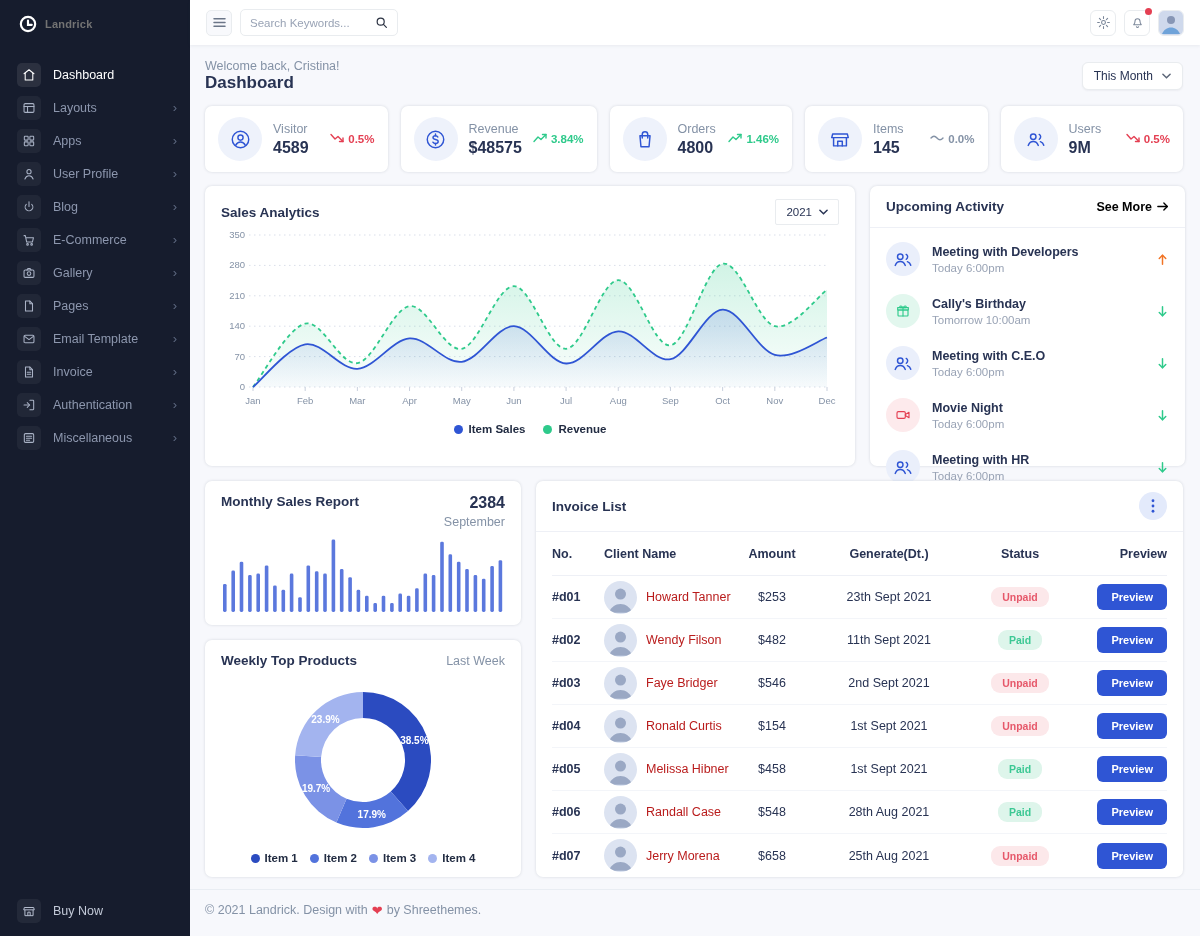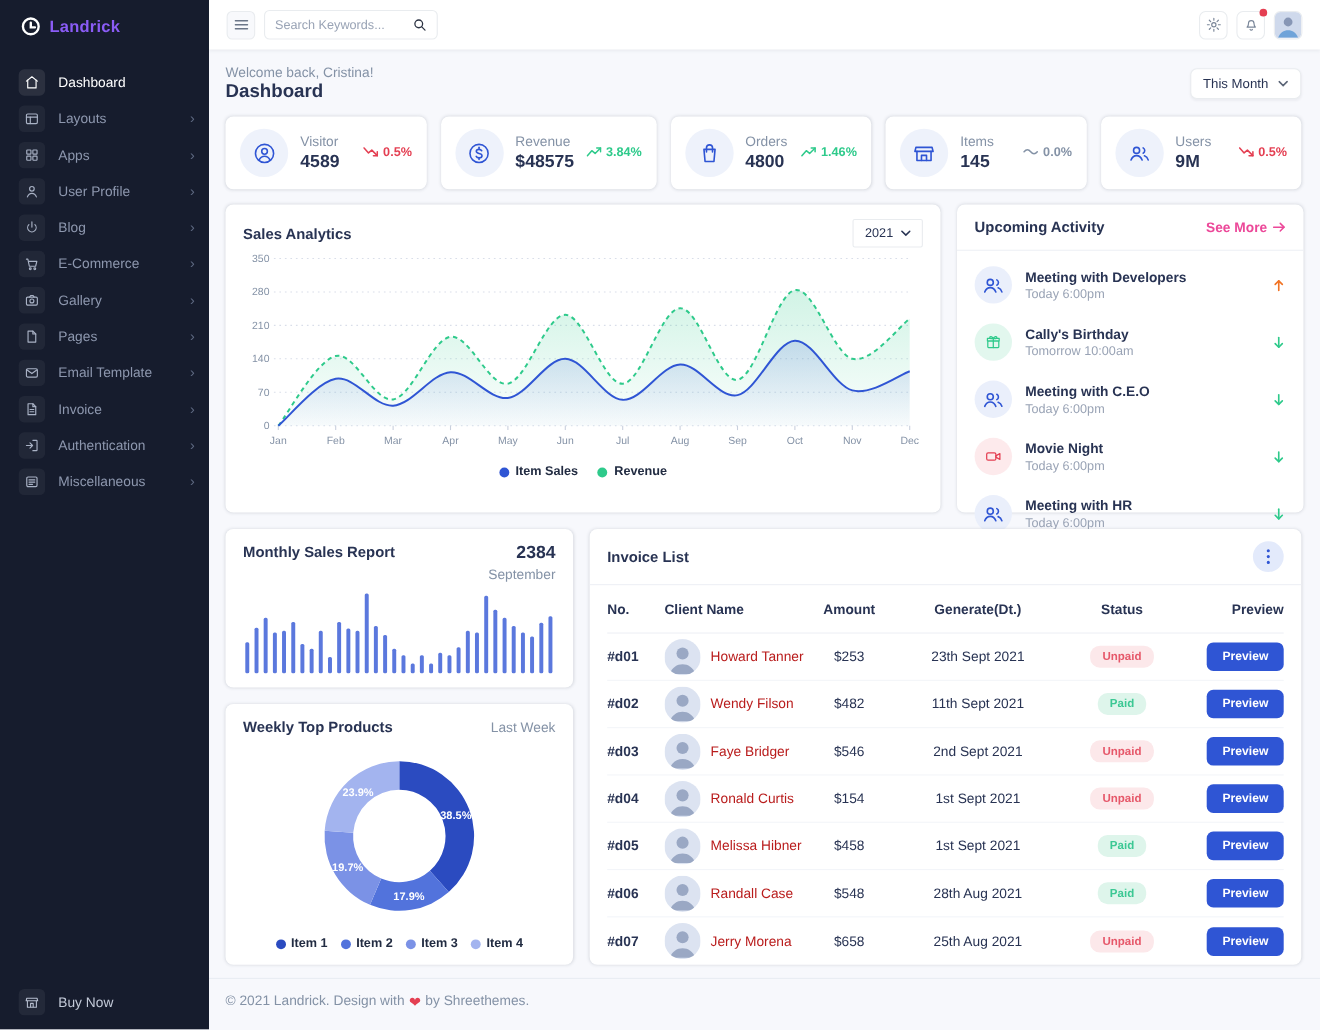--- a/index.html
+++ b/index.html
@@ -2,21 +2,21 @@
 <html><head>
 <meta charset="utf-8">
 <style>
   *{box-sizing:border-box;margin:0;padding:0}
   html,body{width:1200px;height:936px}
   body{font-family:"Liberation Sans",sans-serif;background:#f7f8fc;display:flex;overflow:hidden;color:#283353}
   svg{display:block}
   
   .sidebar{width:190px;min-width:190px;background:#161c2d;position:relative;color:#fff}
   .logo-row{height:48px;display:flex;align-items:center;gap:7px;padding-left:18px}
-  .brand{font-size:15px;font-weight:bold;letter-spacing:.2px;color:#8b5cf6}
+  .brand{font-size:11px;font-weight:bold;letter-spacing:.2px;color:#737373}
   .side-nav{padding-top:10px}
   .side-item{display:flex;align-items:center;gap:12px;height:33px;padding:0 13px 0 17px;cursor:pointer;color:#8d97ae;font-size:12.5px}
   .side-item .side-ic{width:24px;height:24px;min-width:24px;border-radius:5px;background:rgba(255,255,255,.05);display:flex;align-items:center;justify-content:center;color:#a9b2c5}
   .side-item.active{color:#fff}
   .side-item.active .side-ic{color:#fff;background:rgba(255,255,255,.09)}
   .side-label{flex:1;white-space:nowrap}
   .chev{color:#5d6880;font-size:13px;line-height:1}
   .buy-now{position:absolute;left:0;right:0;bottom:8px;display:flex;align-items:center;gap:12px;height:34px;padding:0 17px;color:#c3cad8;font-size:12.5px;cursor:pointer}
   .buy-now .side-ic{width:24px;height:24px;border-radius:5px;background:rgba(255,255,255,.06);display:flex;align-items:center;justify-content:center;color:#b7bfd0}
   
@@ -51,21 +51,21 @@
   .row2{display:grid;grid-template-columns:1fr 315px;gap:15px;margin-bottom:15px}
   .sales-card{height:280px;padding:13px 16px 0}
   .card-head{display:flex;justify-content:space-between;align-items:center}
   .card-title{font-size:13.5px;font-weight:bold;color:#283353}
   .select-sm{height:26px;background:#fff;border:1px solid #e9ecef;border-radius:2px;display:flex;align-items:center;gap:7px;padding:0 10px;font-size:11.5px;color:#283353;cursor:pointer}
   .chart-legend{display:flex;justify-content:center;gap:18px;margin-top:2px}
   .leg-item{display:flex;align-items:center;gap:6px;font-size:11.5px;font-weight:bold;color:#222c42}
   .leg-dot{width:9px;height:9px;border-radius:50%}
   .activity-card{height:280px;display:flex;flex-direction:column}
   .act-head{padding:13px 16px;display:flex;justify-content:space-between;align-items:center;border-bottom:1px solid #eef0f6}
-  .see-more{display:flex;align-items:center;gap:5px;font-size:12.5px;color:#ec4899;cursor:pointer;font-weight:600}
+  .see-more{display:flex;align-items:center;gap:5px;font-size:12.5px;color:#000000;cursor:pointer;font-weight:600}
   .act-list{padding:5px 16px 0}
   .act-row{display:flex;align-items:center;gap:12px;padding:9px 0}
   .act-ic{width:34px;height:34px;min-width:34px;border-radius:50%;display:flex;align-items:center;justify-content:center}
   .act-ic.blue{background:#eaeffb;color:#2f55d4}
   .act-ic.green{background:#e2f7ee;color:#2eca8b}
   .act-ic.red{background:#fdeaec;color:#e43f52}
   .act-title{font-size:12.5px;font-weight:bold;color:#283353}
   .act-time{font-size:11.5px;color:#99a3b5;margin-top:3px}
   .act-arrow{margin-left:auto;cursor:pointer}
   

